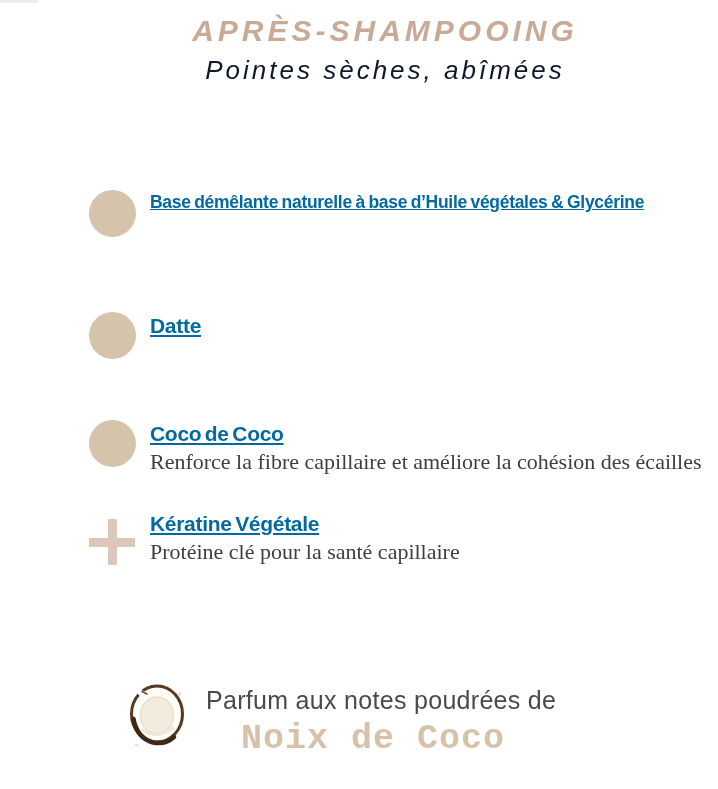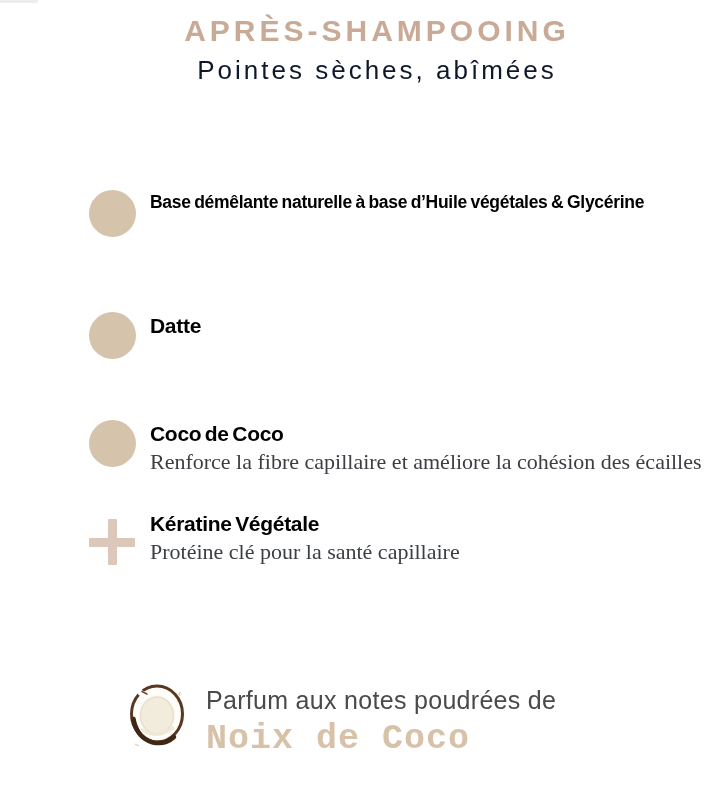--- a/index.html
+++ b/index.html
@@ -12,21 +12,21 @@
     font-family:"Liberation Sans", sans-serif;
   }
 
   .edge-artifact {
     position:absolute; top:0; left:0;
     width:38px; height:3px;
     background:#ededec; border-radius:0 0 2px 0;
   }
 
   
-  .header { position:absolute; top:14px; left:44px; width:666px; text-align:center; }
+  .header { position:absolute; top:14px; left:52px; width:666px; text-align:center;font-style:italic; }
   .title {
     font-size:30px; font-weight:700; letter-spacing:4px;
     color:#c9aa96; white-space:nowrap;
   }
   .subtitle {
     margin-top:7px;
     font-size:26px; font-weight:400; letter-spacing:3px;
     color:#0f172a; white-space:nowrap;text-align:center;
   }
 
@@ -44,35 +44,36 @@
   }
   .plus-bullet { position:relative; width:46px; height:46px; margin-top:9px; }
   .plus-bullet::before, .plus-bullet::after {
     content:""; position:absolute; background:#dcc8ba; border-radius:1px;
   }
   .plus-bullet::before { left:0; top:18.5px; width:46px; height:9px; }
   .plus-bullet::after  { left:18.5px; top:0; width:9px; height:46px; }
 
   .text-col { margin-left:14px; }
   .ing-name {
-    font-size:21px; font-weight:700; color:#000000;
+    font-size:21px; font-weight:700; color:#0369a1;
     letter-spacing:-0.3px; line-height:27px; white-space:nowrap;
     word-spacing:-2px;
+    text-decoration:underline;
   }
   .ing-name.long { font-size:17.5px; line-height:25px; word-spacing:-1px; }
   .ing-desc {
     font-family:"Liberation Serif", serif;
     font-size:22px; font-weight:400; color:#3b3e43;
     line-height:28px; white-space:nowrap; margin-top:1px;
   }
 
   
   .fragrance { position:absolute; top:683px; left:129px; display:flex; align-items:flex-start; }
   .coconut-wrap { width:57px; height:66px; flex:0 0 57px; }
-  .frag-text { margin-left:20px; width:334px; text-align:left; }
+  .frag-text { margin-left:20px; width:334px; text-align:center; }
   .frag-intro {
     font-size:25px; font-weight:400; color:#4a4a4a;
     letter-spacing:0.3px; white-space:nowrap; margin-top:3px;
   }
   .frag-note {
     font-family:Liberation Mono, monospace;
     font-size:35px; font-weight:700; color:#d8c1a9;
     letter-spacing:1px; white-space:nowrap; margin-top:4px;
   }
 </style>

